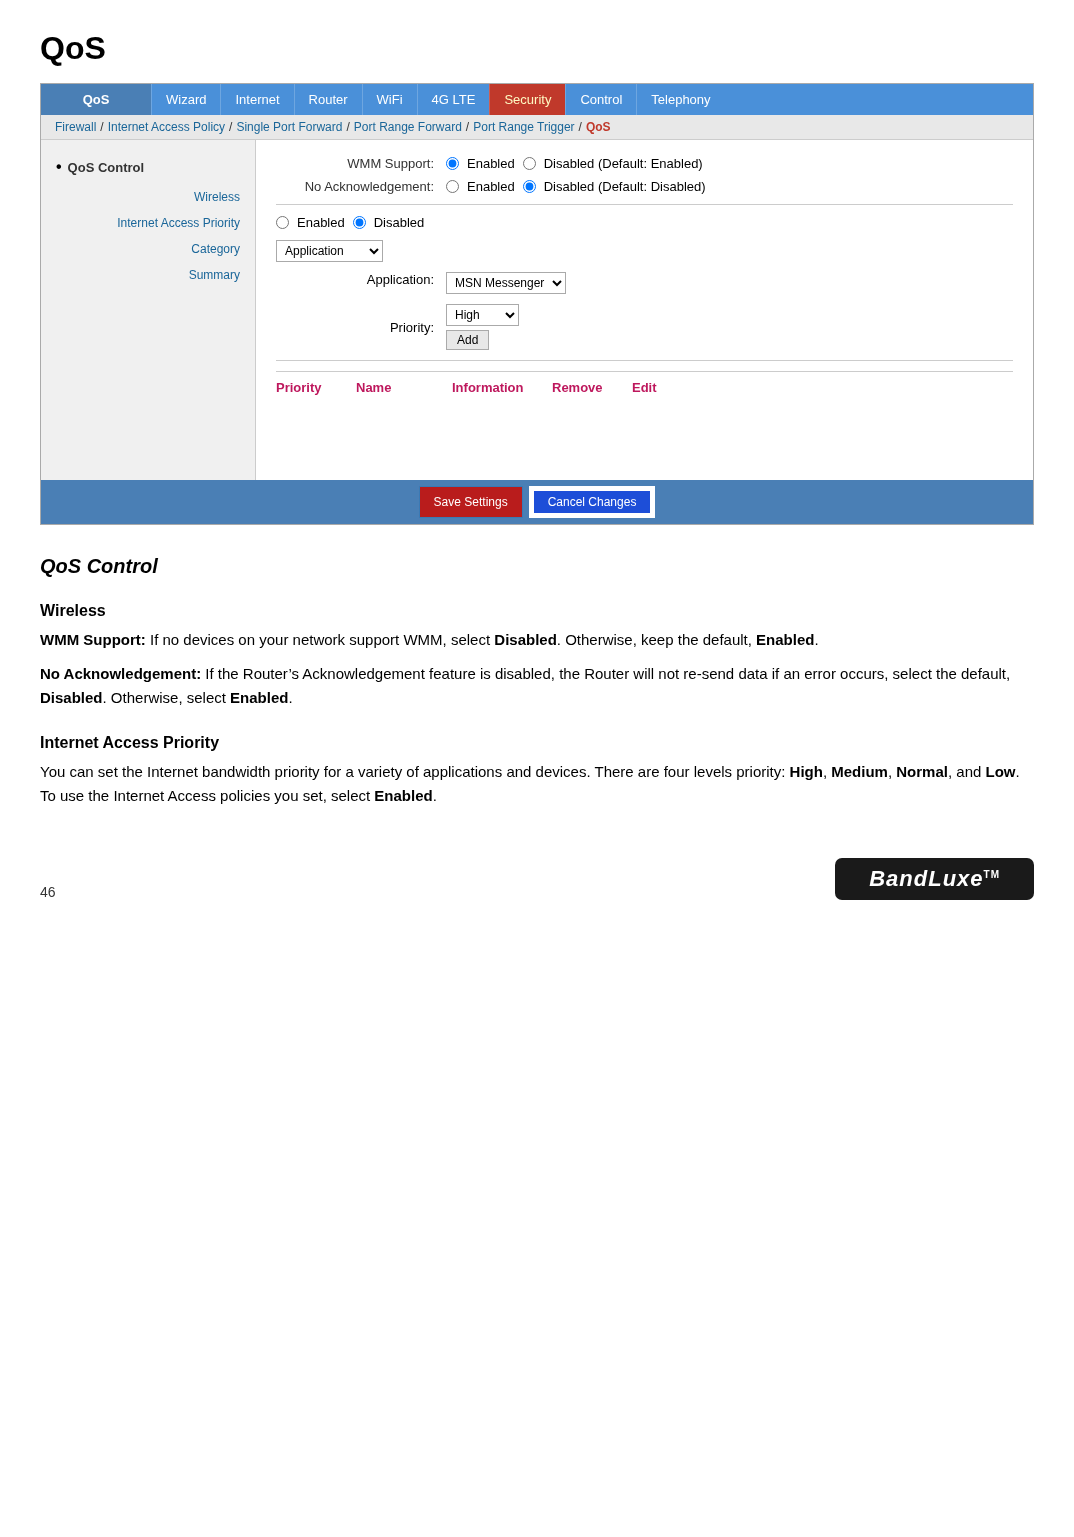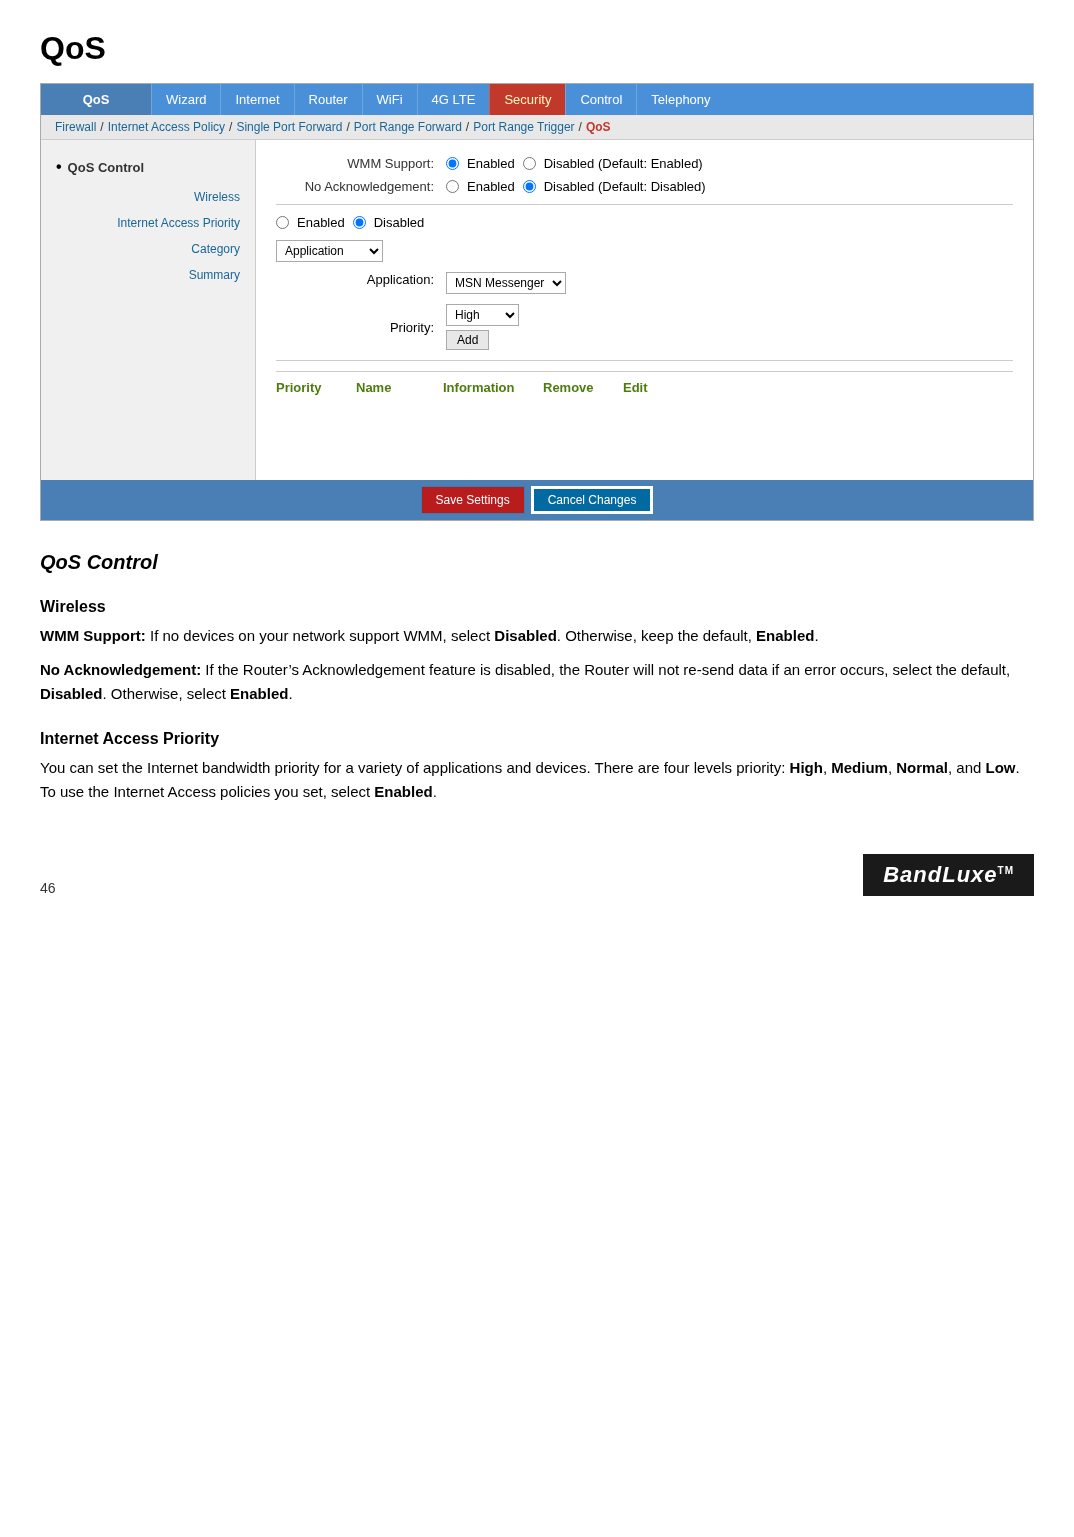--- a/index.html
+++ b/index.html
@@ -205,24 +205,24 @@
     
     .table-header {
       display: flex;
       border-top: 1px solid #ccc;
       padding-top: 8px;
       margin-top: 8px;
       font-size: 13px;
     }
     .table-header .col {
       font-weight: bold;
-      color: #4d7c0f;
+      color: #be185d;
     }
     .col-priority { width: 80px; }
-    .col-name { width: 87px; }
+    .col-name { width: 96px; }
     .col-info { width: 100px; }
     .col-remove { width: 80px; }
     .col-edit { width: 60px; }
 
     
     .bottom-buttons {
       background: #4a7fb5;
       padding: 6px 12px;
       display: flex;
       justify-content: center;
@@ -230,22 +230,22 @@
     }
     .btn-save {
       background: #b91c1c;
       border: 1px solid #3a7ab5;
       color: #fff;
       padding: 4px 14px;
       font-size: 12px;
       cursor: pointer;
     }
     .btn-cancel {
-      background: #0369a1;
-      border: 3px solid #ffffff;
+      background: #1d4ed8;
+      border: 5px solid #ffffff;
       color: #fff;
       padding: 4px 14px;
       font-size: 12px;
       cursor: pointer;
     }
 
     
     .doc-section {
       margin-bottom: 24px;
     }
@@ -275,23 +275,24 @@
       margin-top: 40px;
       padding-top: 10px;
     }
     .page-number {
       font-size: 14px;
       color: #333;
       text-align: center;
     }
     .brand-logo {
       background: #1a1a1a;
-      padding: 8px 20px;
-      display: flex;
-      align-items: center;
+      padding: 8px 34px;
+      display: flex;
+      align-items: center;
+      border-radius: 7px;
     }
     .brand-logo span {
       color: #fff;
       font-size: 22px;
       font-weight: bold;
       font-style: italic;
       letter-spacing: 1px;
     }
     .brand-logo .tm {
       font-size: 10px;

